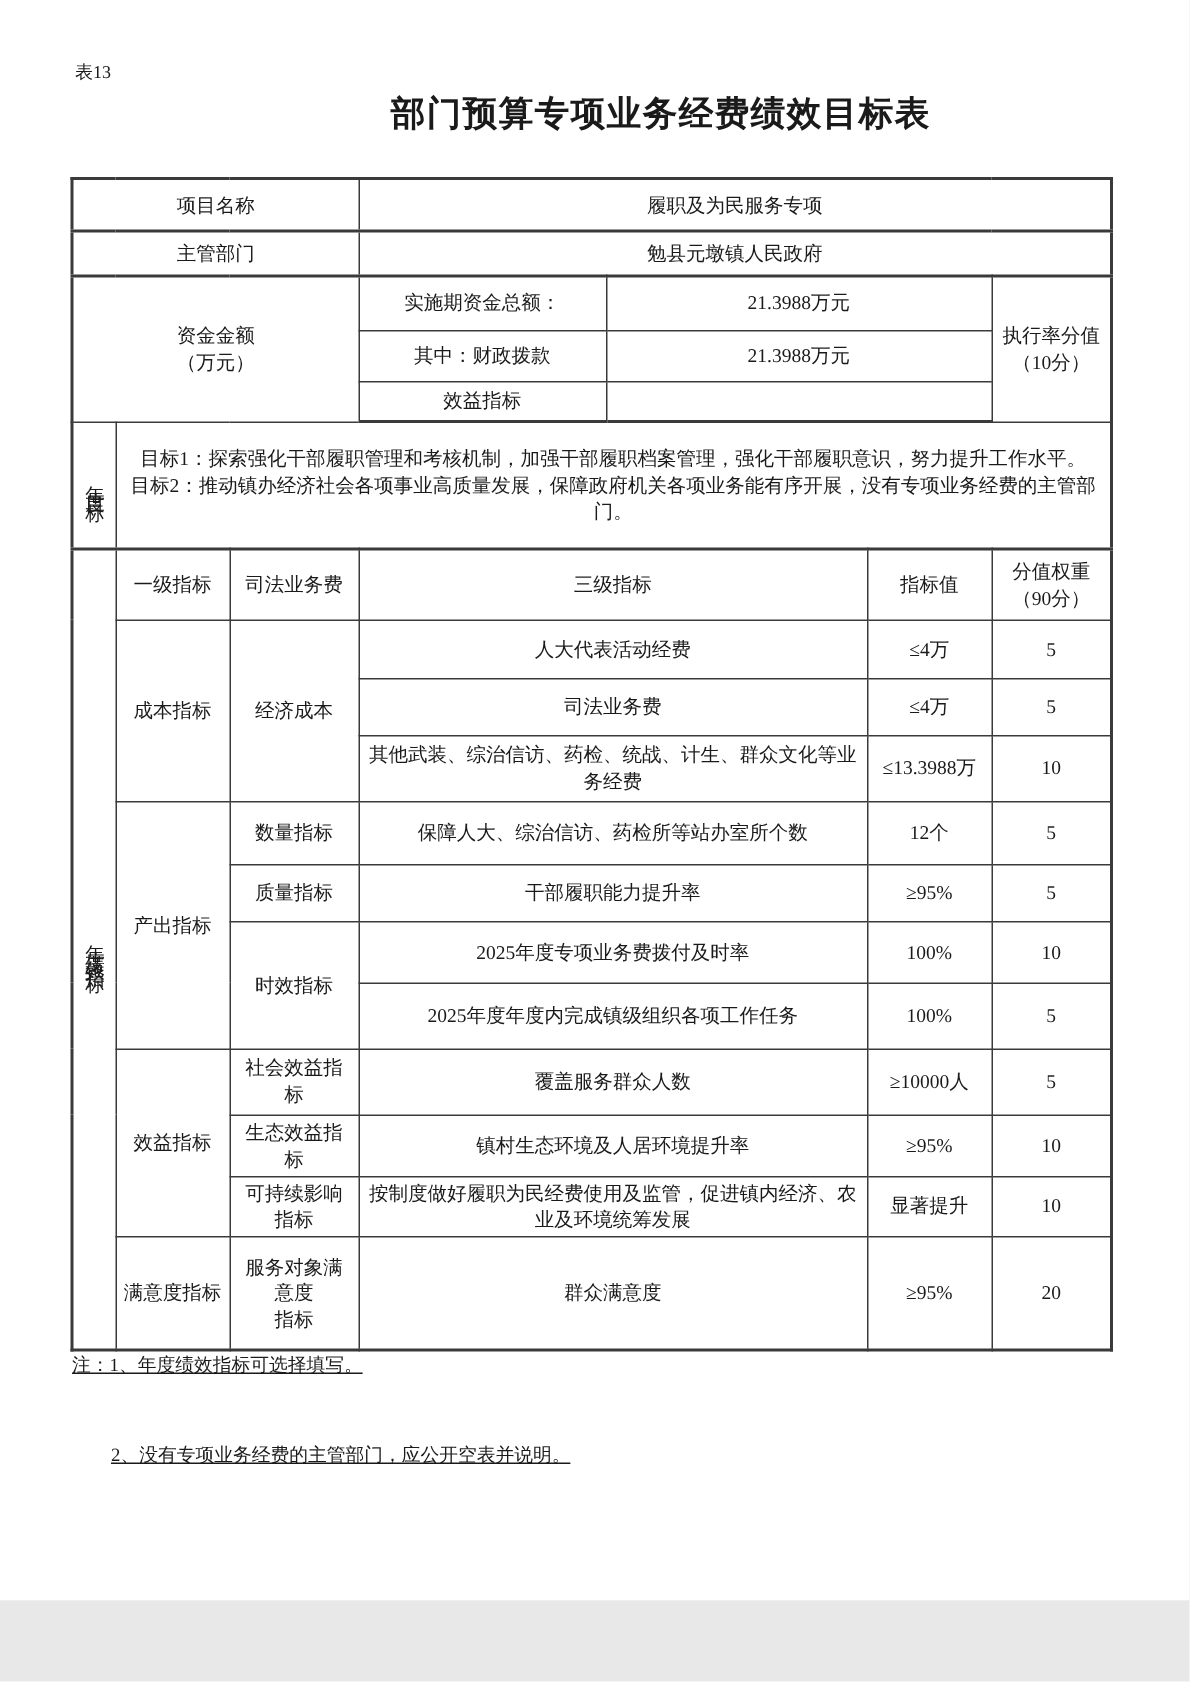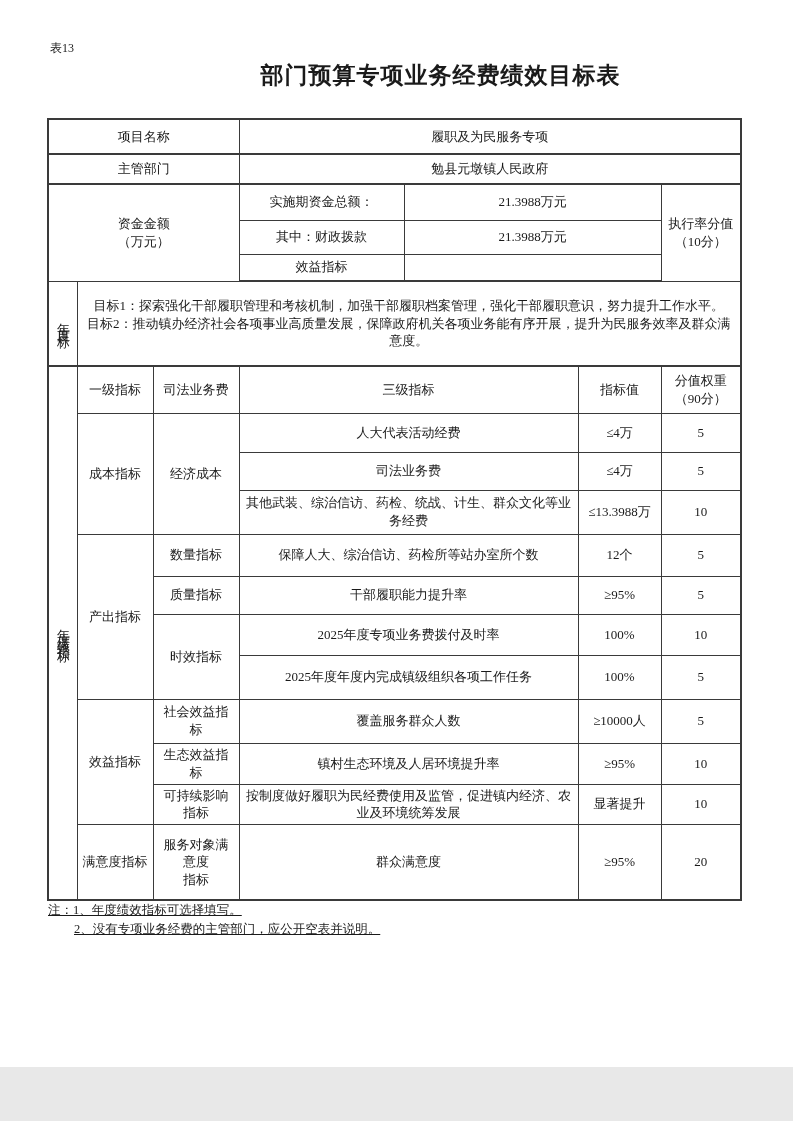--- a/index.html
+++ b/index.html
@@ -68,21 +68,21 @@
     line-height:1.1;
     letter-spacing:4px;
     font-size:13px;
   }
   .notes{
     position:absolute;left:48px;top:901px;
     font-size:12.5px;
     line-height:1.5;
     text-decoration:underline;
   }
-  .notes .note-2{padding-left:26px;}
+  .notes .note-2{padding-left:26px;margin-top:41px;}
 </style>
 </head>
 <body>
 
 <div class="page">
 
   <div class="doc-tag">表13</div>
   <div class="doc-title">部门预算专项业务经费绩效目标表</div>
 
   <table class="main">
@@ -120,21 +120,21 @@
       <td colspan="2">21.3988万元</td>
     </tr>
     <tr class="sep" style="height:27px">
       <td class="rcell">效益指标</td>
       <td colspan="2"></td>
     </tr>
 
     <tr class="sep" style="height:85px">
       <td><span class="vtext">年度目标</span></td>
       <td colspan="6" class="goals-cell">目标1：探索强化干部履职管理和考核机制，加强干部履职档案管理，强化干部履职意识，努力提升工作水平。
-目标2：推动镇办经济社会各项事业高质量发展，保障政府机关各项业务能有序开展，提升为民服务效率及群众满意度。</td>
+目标2：推动镇办经济社会各项事业高质量发展，保障政府机关各项业务能有序开展，没有专项业务经费的主管部门。</td>
     </tr>
 
     <tr style="height:47px">
       <td rowspan="12"><span class="vtext">年度绩效指标</span></td>
       <td>一级指标</td>
       <td>司法业务费</td>
       <td colspan="2" class="bold">三级指标</td>
       <td>指标值</td>
       <td class="preline bold">分值权重
 （90分）</td>

